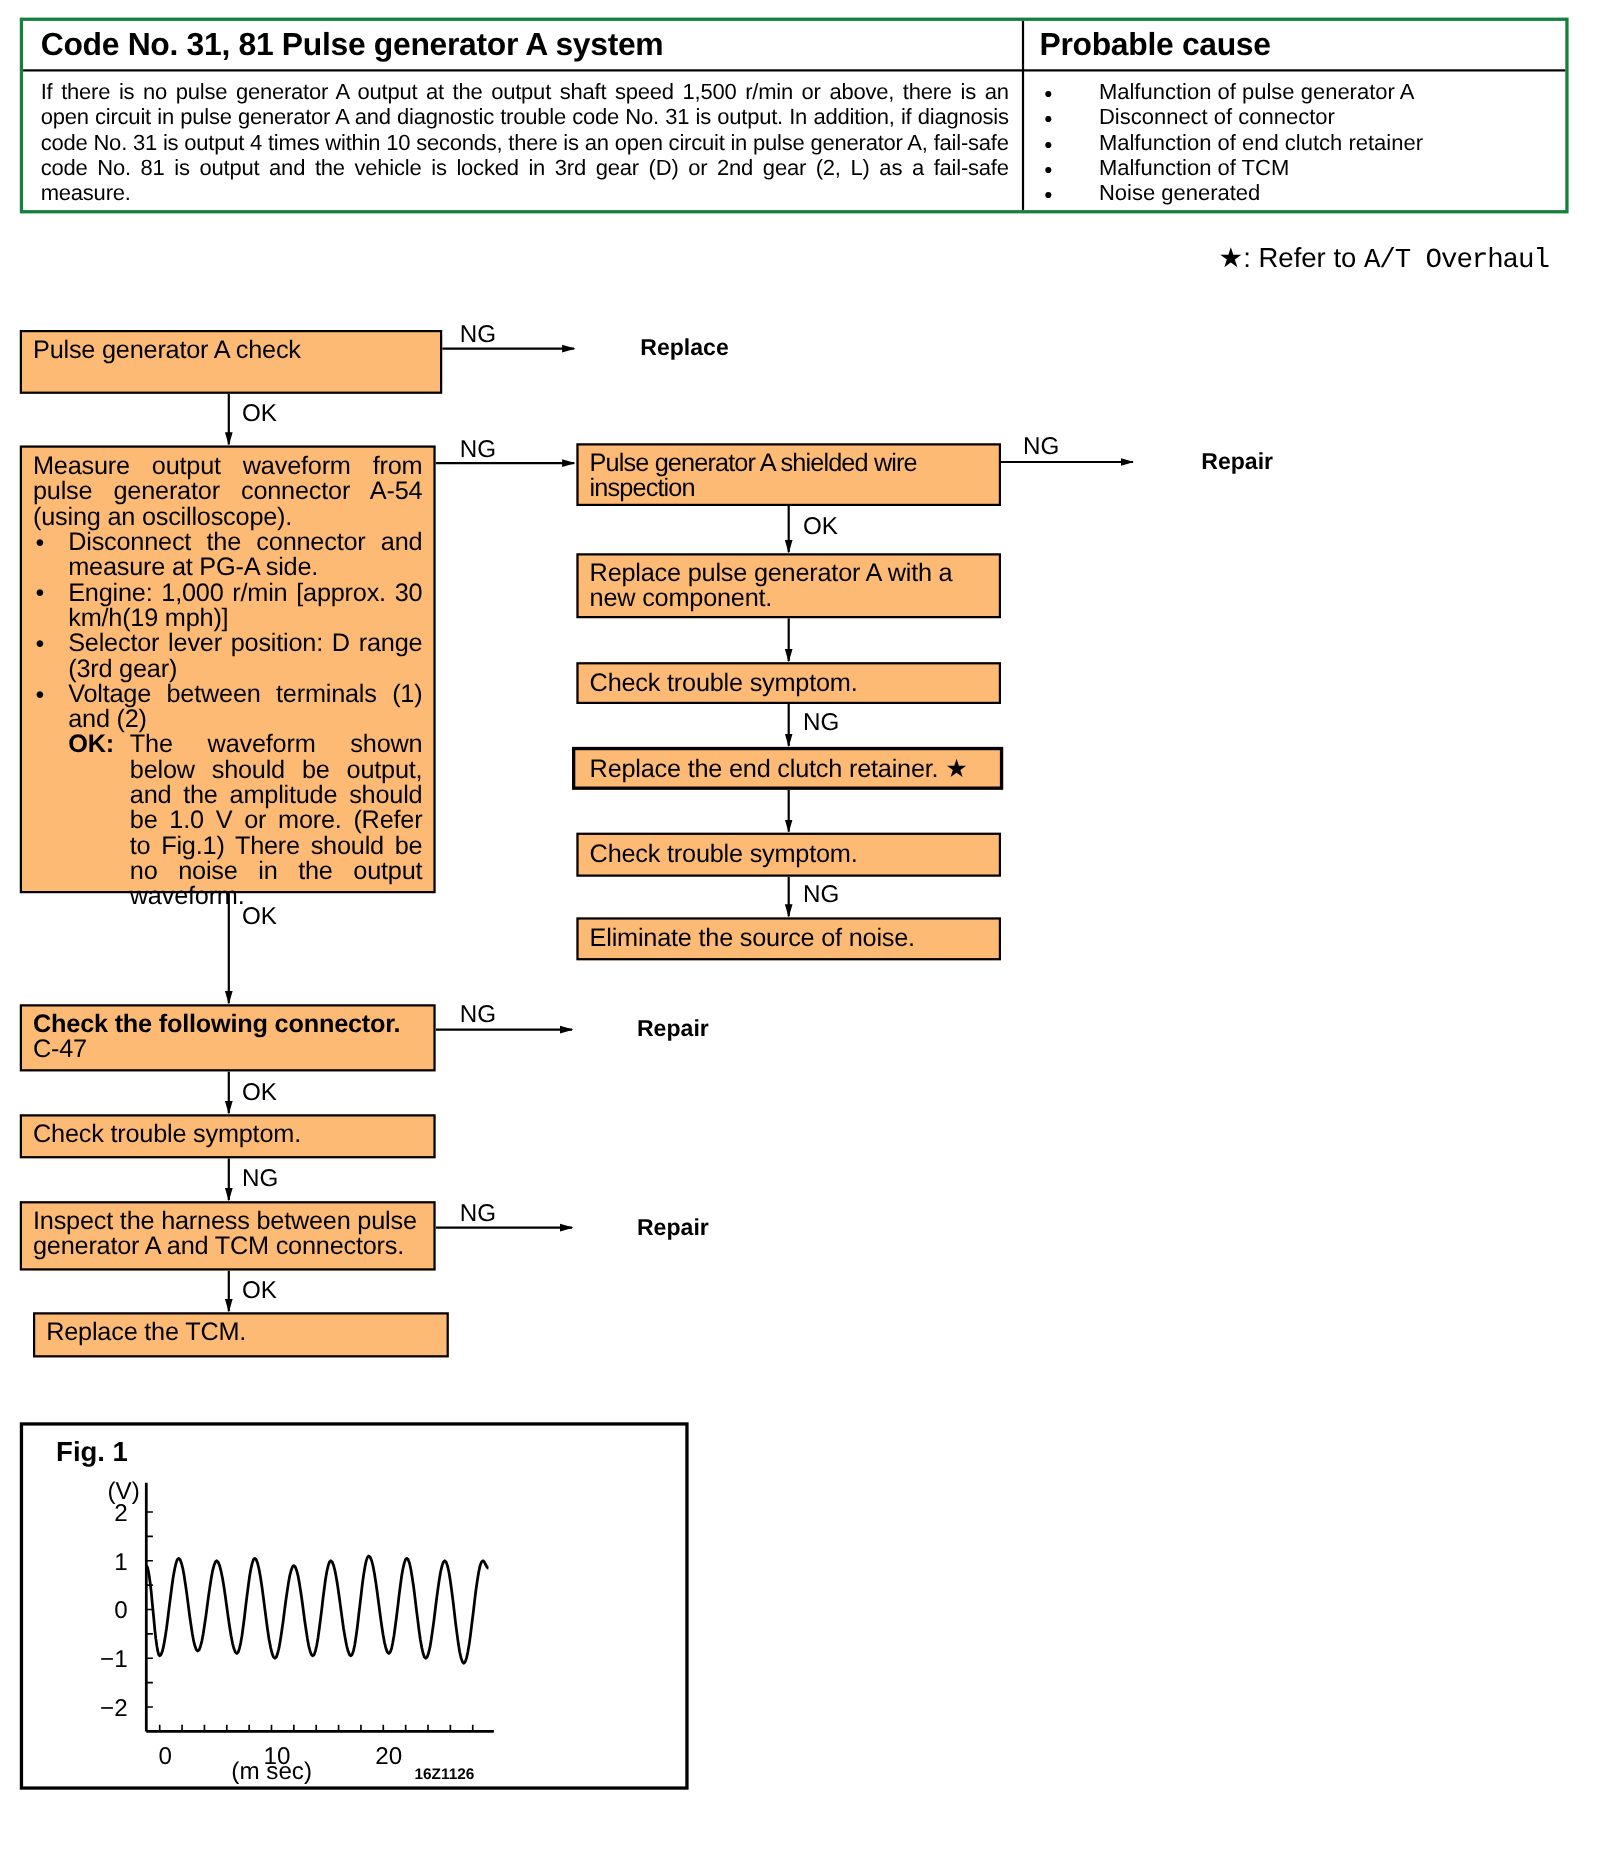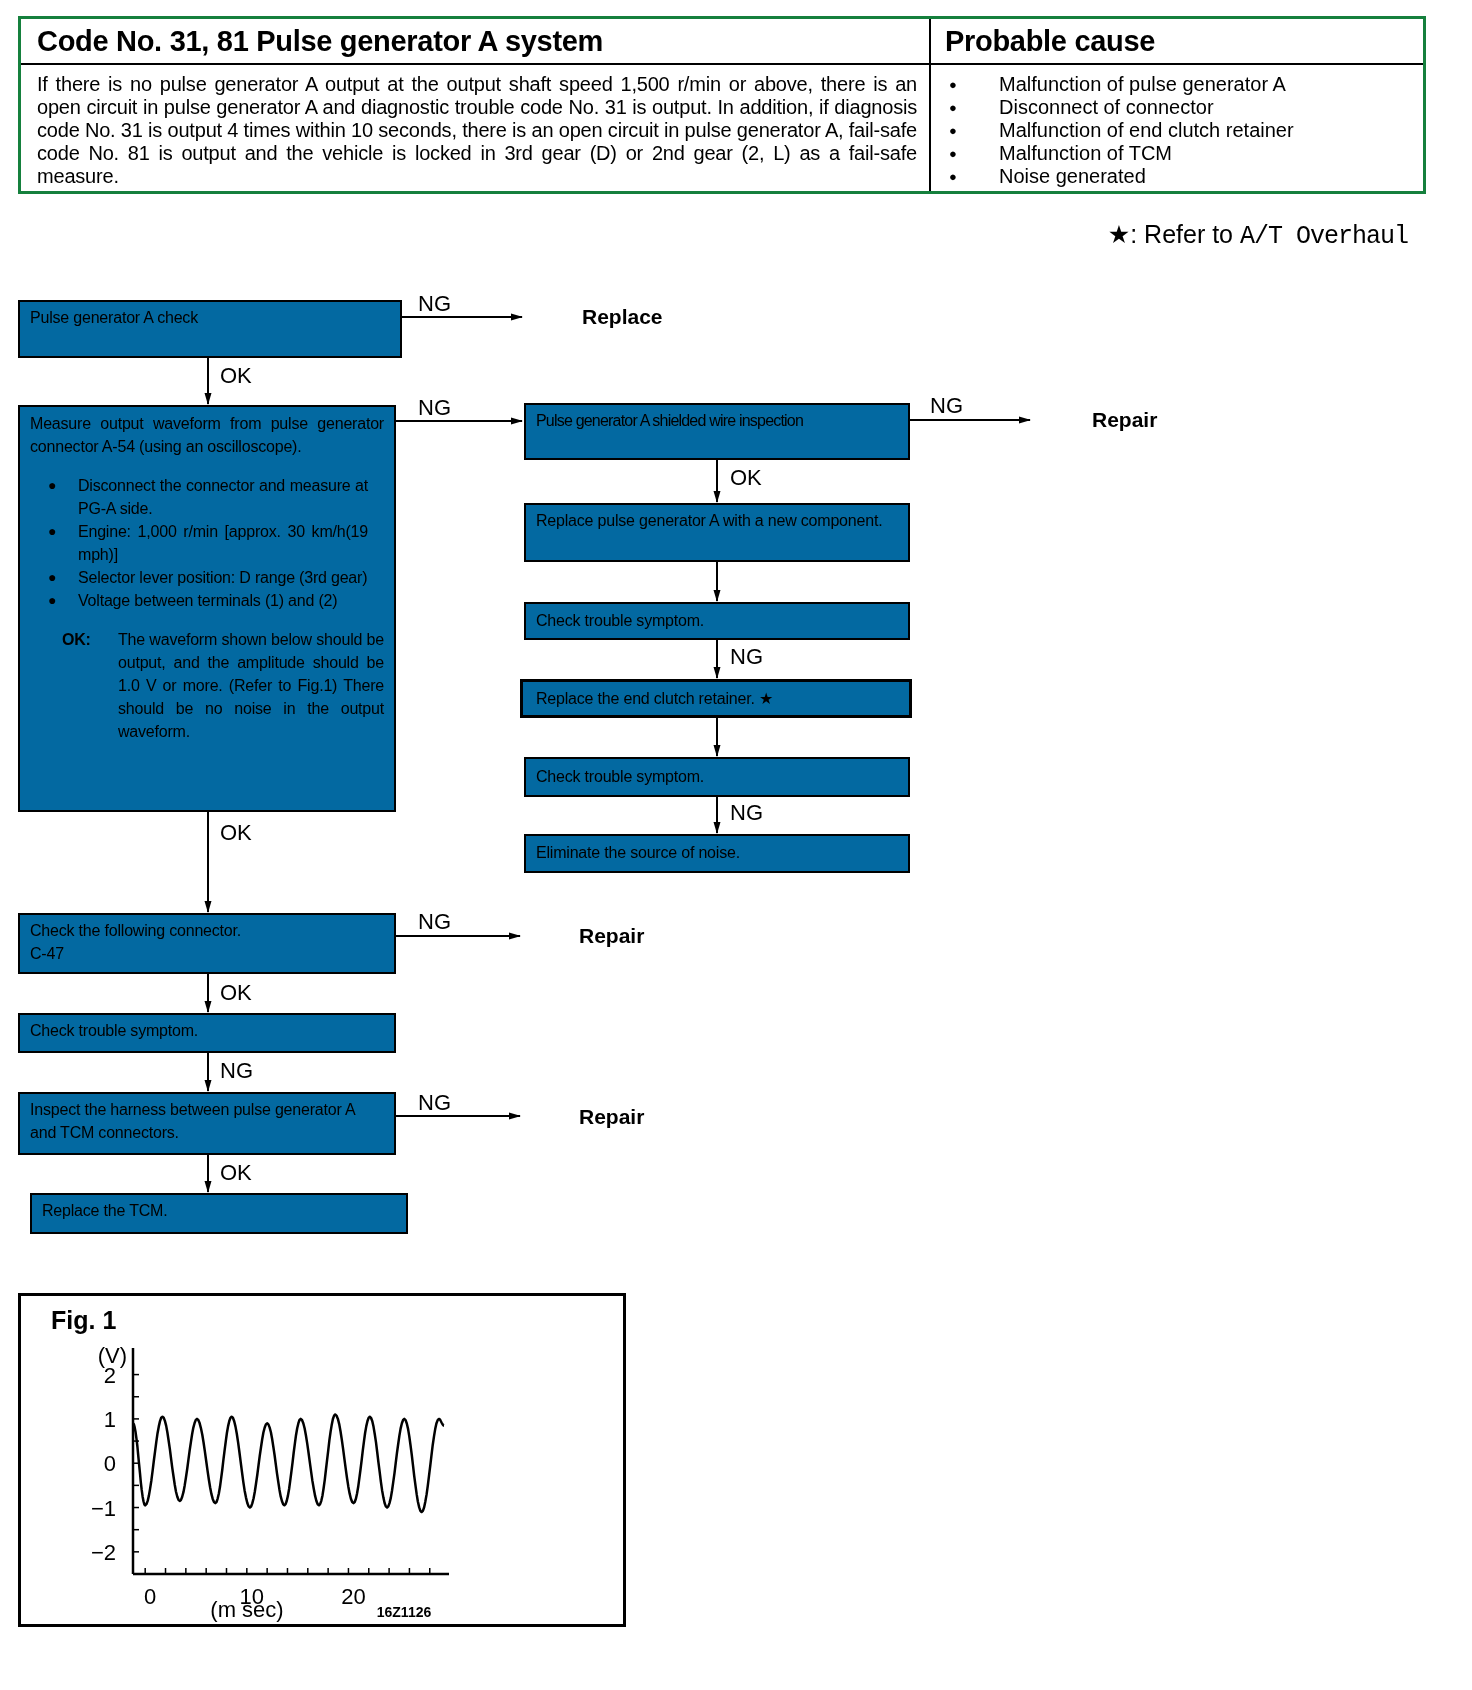--- a/index.html
+++ b/index.html
@@ -14,26 +14,26 @@
     .cause-title { position: absolute; left: 924px; top: 6px; font-size: 29px; font-weight: bold; letter-spacing: -0.3px; }
     .tbl-desc { position: absolute; left: 16px; top: 54px; width: 880px; font-size: 20px; line-height: 23px;
                 text-align: justify; letter-spacing: -0.2px; }
     .cause-list { position: absolute; left: 924px; top: 54px; margin: 0; padding: 0; list-style: none; font-size: 20px; line-height: 23px; }
     .cause-list li { position: relative; padding-left: 54px; }
     .cause-list li::before { content: "\25CF"; position: absolute; left: 4px; top: 0; font-size: 13px; }
     .star-note { right: 64px; top: 220px; font-size: 25px; }
     .star-note .mono { font-family: "Liberation Mono", monospace; font-size: 25px; letter-spacing: -1px; }
 
     
-    .box { position: absolute; border: 2px solid #000; box-sizing: border-box; background: #0369a1;
-           font-size: 16px; line-height: 23px; padding: 4px 10px; letter-spacing: -0.2px; }
+    .box { position: absolute; border: 2px solid #000; box-sizing: border-box; background: #fdba74;
+           font-size: 23px; line-height: 23px; padding: 4px 10px; letter-spacing: -0.2px; }
     .box.thick { border-width: 3px; }
-    .box .bold { font-weight: normal; }
+    .box .bold { font-weight: bold; }
     .measure p { margin: 0; text-align: justify; }
-    .measure ul { margin: 16px; padding: 0; list-style: none; }
+    .measure ul { margin: 0; padding: 0; list-style: none; }
     .measure li { position: relative; padding-left: 32px; text-align: justify; }
     .measure li::before { content: "\25CF"; position: absolute; left: 2px; top: 0; font-size: 14px; }
     .ok-block { display: flex; padding-left: 32px; }
     .ok-block .ok-label { font-weight: bold; width: 56px; flex: none; }
     .ok-block .ok-text { text-align: justify; }
 
     .lbl { position: absolute; font-size: 22px; }
     .result { position: absolute; font-size: 21px; font-weight: bold; margin-left: 44px; }
 
     svg.wires { position: absolute; left: 0; top: 0; pointer-events: none; }

